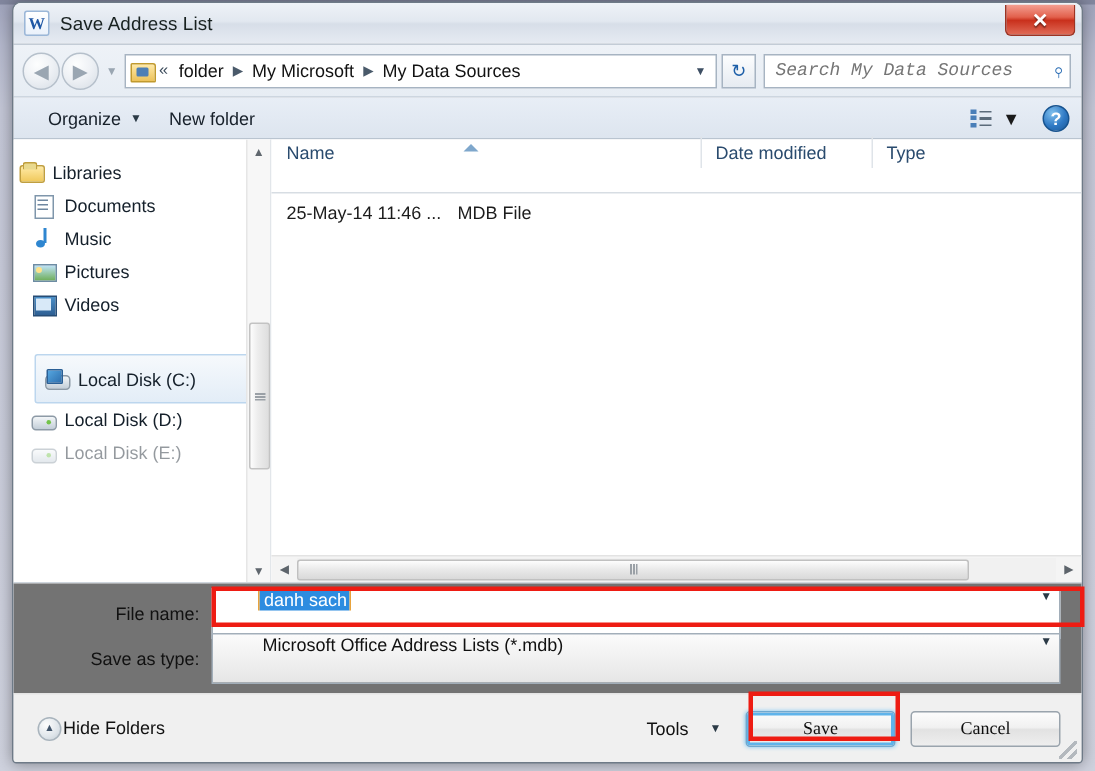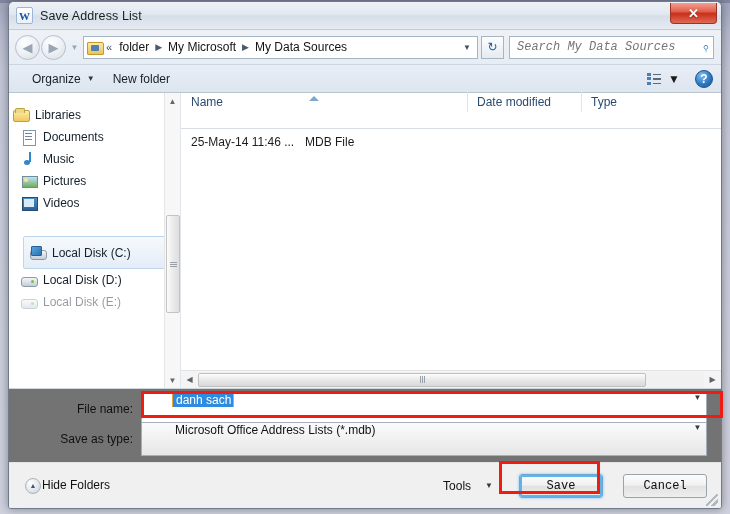--- a/index.html
+++ b/index.html
@@ -195,24 +195,24 @@
   .footer { flex:0 0 46px; background:#f0f0f0; display:flex; align-items:center;
     padding:0 14px 0 16px; position:relative; border-top:1px solid #e4e4e4; }
   .hidefolders { display:flex; align-items:flex-start; gap:1px; font-size:12px; color:#111; cursor:pointer; }
   .hf-ico { width:16px; height:16px; border-radius:50%;
     background:radial-gradient(circle at 35% 30%, #fdfdfd, #dfe5ea 60%, #c3ccd4 100%);
     border:1px solid #a9b4bd; display:flex; align-items:center; justify-content:center;
     color:#41546a; font-size:7px; }
   .foot-spacer { flex:1 1 auto; }
   .tools { display:flex; align-items:center; gap:14px; font-size:12px; color:#111; cursor:pointer; padding:4px 6px; }
   .tools .car { font-size:8px; color:#2b3a46; }
-  .btn { width:84px; height:24px; margin-left:20px; font-size:12px; color:#0d0d0d;
+  .btn { width:100px; height:24px; margin-left:10px; font-size:12px; color:#0d0d0d;
     background:linear-gradient(180deg,#fcfcfc 0%,#f1f1f1 45%,#e2e2e2 52%,#eeeeee 100%);
     border:1px solid #9aa4ad; border-radius:3px; cursor:pointer;
-    display:flex; align-items:center; justify-content:center; font-family:Liberation Mono, monospace; }
+    display:flex; align-items:center; justify-content:center; font-family:Liberation Serif, serif; }
   .btn.focus { box-shadow:0 0 0 2px #5fb3ea inset, 0 0 3px #79c4f2; border-color:#6fa8cf; }
   .resize-grip { position:absolute; right:3px; bottom:2px; width:12px; height:12px;
     background:
       linear-gradient(135deg,transparent 42%, #b4b9be 42% 56%, transparent 56%),
       linear-gradient(135deg,transparent 70%, #b4b9be 70% 84%, transparent 84%);
   }
 
   
   .annot { position:absolute; border:3px solid #ee1c13; pointer-events:none; z-index:40; }
   #annot-filename { left:141px; top:391px; width:582px; height:27px; }

